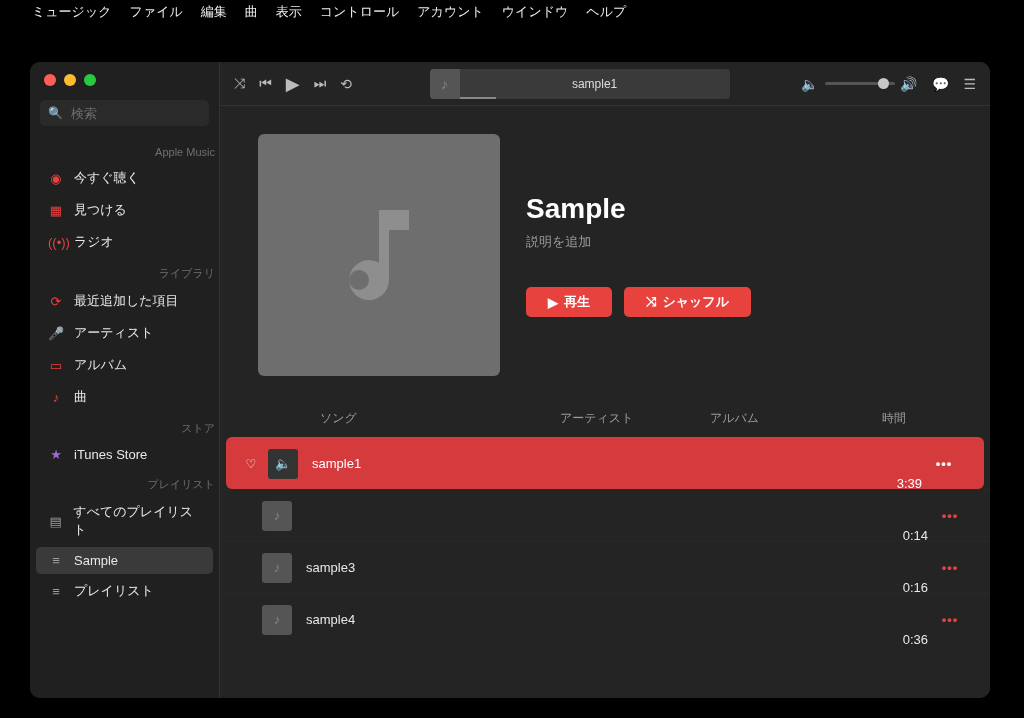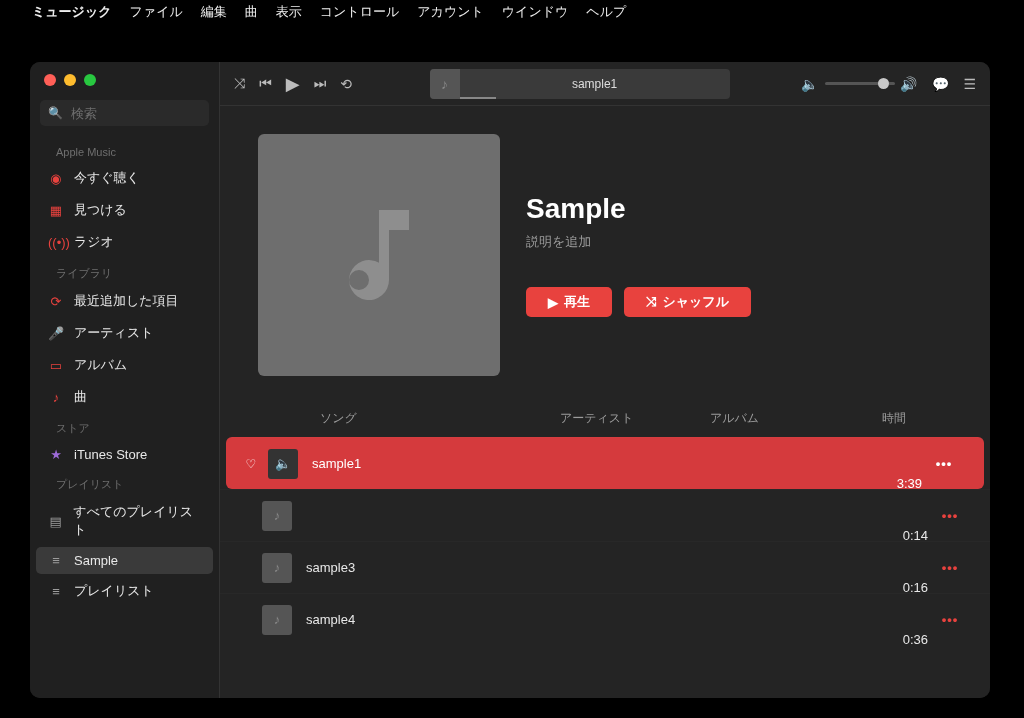--- a/index.html
+++ b/index.html
@@ -15,37 +15,37 @@
     --text-dim:#9c9c9c;
     --text-faint:#6f6f6f;
     --divider:#333;
   }
   * { box-sizing:border-box; font-family:-apple-system,"Helvetica Neue",Arial,"Hiragino Kaku Gothic ProN",sans-serif; }
   body { margin:0; width:1024px; height:718px; background:var(--bg-desktop); overflow:hidden; }
 
   
   .menubar { height:24px; display:flex; align-items:center; gap:18px; padding:0 14px; color:#eee; font-size:13px; }
   .menubar .apple { font-size:14px; }
-  .menubar .app  { font-weight:700; }
+  .menubar .app  { font-weight:400; }
   .menubar span  { cursor:default; }
 
   
   .window { position:absolute; left:30px; top:62px; width:960px; height:636px; background:var(--bg-window);
             border-radius:10px; overflow:hidden; display:flex; box-shadow:0 10px 40px rgba(0,0,0,.6); }
 
   
   .sidebar { width:190px; background:var(--bg-sidebar); border-right:1px solid var(--divider); display:flex; flex-direction:column; }
   .traffic { display:flex; gap:8px; padding:12px 14px 10px; }
   .traffic span { width:12px; height:12px; border-radius:50%; }
   .tl-red{background:#ff5f57;} .tl-yel{background:#febc2e;} .tl-grn{background:#28c840;}
   .search { margin:4px 10px 12px; height:26px; background:#2a2a2a; border-radius:5px; display:flex; align-items:center;
             padding:0 8px; color:var(--text-faint); font-size:12px; gap:6px; }
   .search input { flex:1; background:transparent; border:0; outline:0; color:var(--text); font-size:13px; }
   .search input::placeholder{color:var(--text-faint);}
-  .section-label { padding:8px 26px 4px; font-size:11px; color:var(--text-faint); }
+  .section-label { padding:8px 4px 4px; font-size:11px; color:var(--text-faint);text-align:right; }
   .nav-item { display:flex; align-items:center; gap:10px; padding:6px 12px; margin:1px 6px; font-size:13px;
               color:var(--text); border-radius:5px; cursor:default; }
   .nav-item.selected { background:var(--bg-selected); }
   .nav-item .ic { width:16px; text-align:center; font-size:13px; color:var(--accent); }
   .nav-item .ic.gray { color:var(--text-dim); }
   .nav-item .ic.purple { color:#9d6bd8; }
 
   
   .main { flex:1; background:var(--bg-main); display:flex; flex-direction:column; }
 

